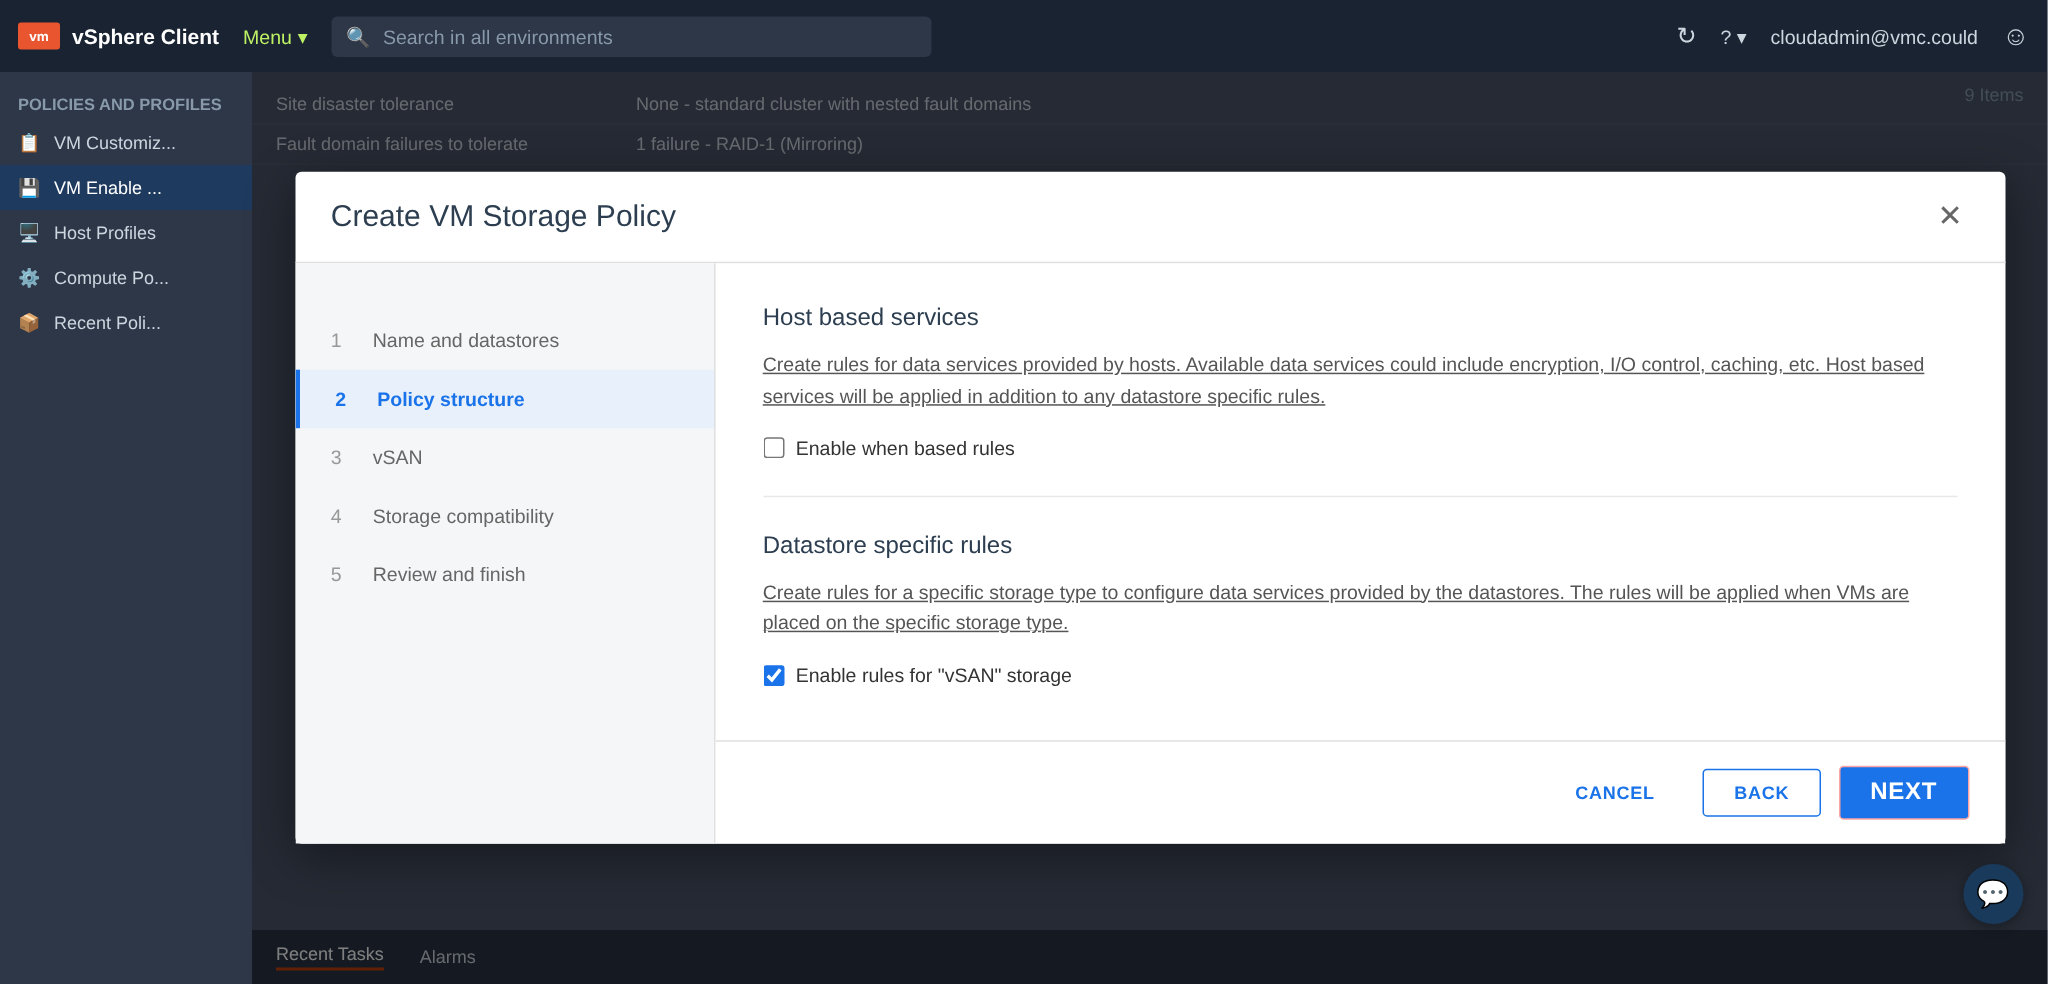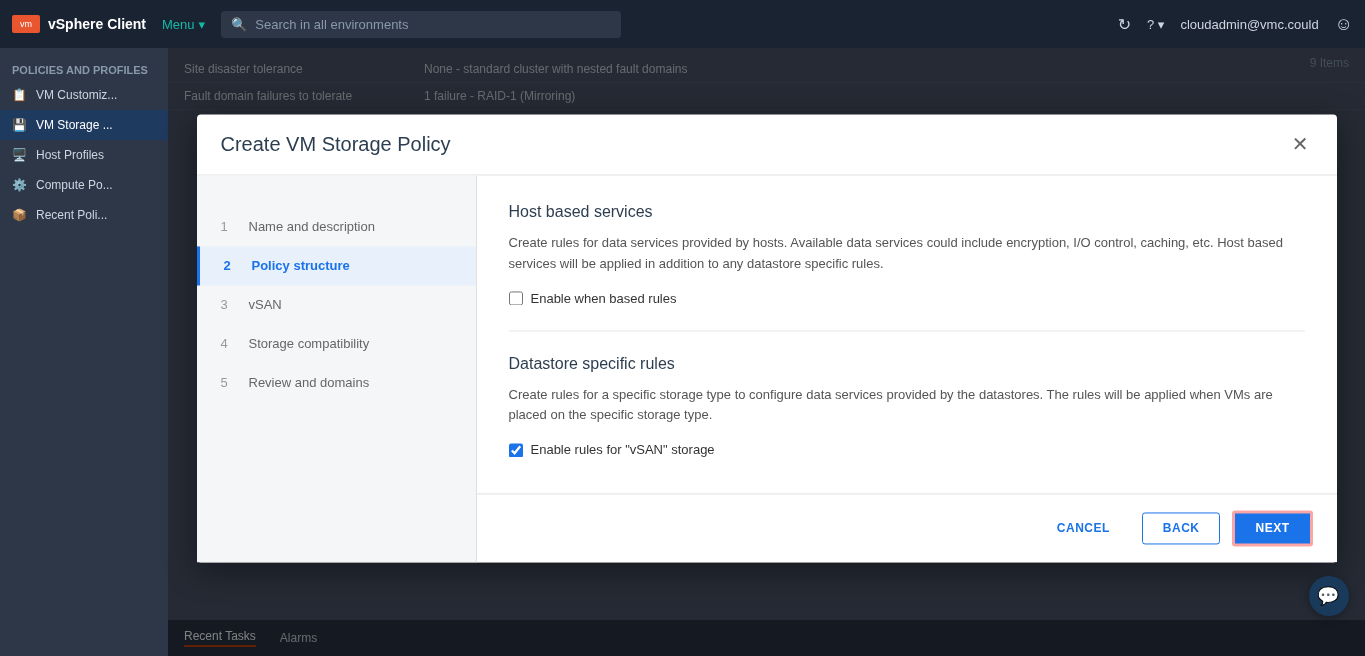--- a/index.html
+++ b/index.html
@@ -1,22 +1,22 @@
 <!DOCTYPE html>
 <html><head>
   <meta charset="utf-8">
   <style>
     * { box-sizing: border-box; margin: 0; padding: 0; }
     body { font-family: -apple-system, BlinkMacSystemFont, 'Segoe UI', Arial, sans-serif; font-size: 13px; background: #3c4654; overflow: hidden; width: 1365px; height: 656px; }
 
     
     .topbar { display: flex; align-items: center; background: #1a2332; height: 48px; padding: 0 12px; gap: 16px; }
     .topbar-logo { display: flex; align-items: center; gap: 8px; color: #fff; font-weight: 600; font-size: 14px; }
-    .vm-logo { width: 28px; height: 18px; background: #e8552f; border-radius: 2px; display: flex; align-items: center; justify-content: center; color: #fff; font-size: 9px; font-weight: normal; }
-    .topbar-menu { color: #14b8a6; font-size: 13px; display: flex; align-items: flex-end; gap: 4px; cursor: pointer; }
+    .vm-logo { width: 28px; height: 18px; background: #e8552f; border-radius: 2px; display: flex; align-items: center; justify-content: center; color: #fff; font-size: 9px; font-weight: bold; }
+    .topbar-menu { color: #bef264; font-size: 13px; display: flex; align-items: flex-end; gap: 4px; cursor: pointer; }
     .topbar-search { flex: 1; max-width: 400px; display: flex; align-items: center; background: #2d3748; border-radius: 4px; padding: 6px 10px; gap: 8px; color: #8899aa; font-size: 13px; }
     .topbar-actions { margin-left: auto; display: flex; align-items: center; gap: 16px; color: #cdd5df; }
 
     
     .layout { display: flex; height: calc(656px - 48px); }
     .sidebar { width: 168px; background: #2d3748; padding: 8px 0; flex-shrink: 0; }
     .sidebar-section { color: #8899aa; font-size: 11px; padding: 8px 12px 4px; font-weight: 600; text-transform: uppercase; }
     .sidebar-item { display: flex; align-items: center; gap: 8px; padding: 7px 12px; cursor: pointer; color: #cdd5df; font-size: 12px; }
     .sidebar-item.active { background: #1e3a5f; color: #fff; }
     .sidebar-icon { width: 16px; height: 16px; flex-shrink: 0; display: flex; align-items: center; justify-content: center; }
@@ -45,34 +45,34 @@
     .dialog-content { flex: 1; overflow-y: auto; padding: 28px 32px; position: relative; }
     .dialog-content::-webkit-scrollbar { width: 8px; }
     .dialog-content::-webkit-scrollbar-track { background: #f0f0f0; }
     .dialog-content::-webkit-scrollbar-thumb { background: #ccc; border-radius: 4px; }
 
     .dialog-header { display: flex; align-items: center; justify-content: space-between; border-bottom: 1px solid #e0e0e0; padding: 16px 24px; }
     .dialog-title { font-size: 20px; font-weight: 300; color: #2c3e50; }
     .close-btn { background: none; border: none; font-size: 20px; color: #666; cursor: pointer; padding: 4px; line-height: 1; }
 
     .section-title { font-size: 16px; font-weight: 400; color: #2c3e50; margin-bottom: 12px; }
-    .section-desc { font-size: 13px; color: #555; line-height: 1.6; margin-bottom: 16px; }
+    .section-desc { font-size: 13px; color: #555; line-height: 1.6; margin-bottom: 16px; text-decoration: underline; }
 
     .checkbox-row { display: flex; align-items: center; gap: 8px; margin-bottom: 8px; }
     .checkbox-row label { font-size: 13px; color: #333; cursor: pointer; }
     input[type="checkbox"] { width: 14px; height: 14px; cursor: pointer; accent-color: #1a73e8; }
 
     .section-divider { border: none; border-top: 1px solid #e8e8e8; margin: 24px 0; }
 
     
     .dialog-footer { display: flex; align-items: center; justify-content: flex-end; padding: 16px 24px; border-top: 1px solid #e0e0e0; gap: 12px; background: #fff; }
     .btn { padding: 8px 20px; border-radius: 3px; font-size: 13px; cursor: pointer; font-weight: 500; letter-spacing: 0.5px; }
     .btn-cancel { background: transparent; border: none; color: #1a73e8; text-transform: uppercase; font-size: 12px; font-weight: 600; }
     .btn-back { background: #fff; border: 1px solid #1a73e8; color: #1a73e8; text-transform: uppercase; font-size: 12px; font-weight: 600; }
-    .btn-next { background: #1a73e8; border: 3px solid #fca5a5; color: #fff; text-transform: uppercase; font-size: 12px; font-weight: 600; }
+    .btn-next { background: #1a73e8; border: 1px solid #fca5a5; color: #fff; text-transform: uppercase; font-size: 16px; font-weight: 600; }
 
     
     .bg-row { display: flex; padding: 6px 16px; color: #cdd5df; font-size: 12px; border-bottom: 1px solid rgba(255,255,255,0.05); }
     .bg-row span:first-child { width: 240px; }
     .bg-row span:last-child { flex: 1; }
 
     .recent-bar { height: 36px; background: #2a3445; display: flex; align-items: center; padding: 0 16px; gap: 24px; }
     .recent-tab { color: #cdd5df; font-size: 12px; cursor: pointer; }
     .recent-tab.active { color: #fff; border-bottom: 2px solid #c2410c; padding-bottom: 2px; }
 
@@ -108,21 +108,21 @@
 <div class="layout">
 
   <div class="sidebar">
     <div class="sidebar-section">Policies and Profiles</div>
     <div class="sidebar-item">
       <div class="sidebar-icon">📋</div>
       <span class="sidebar-item-text">VM Customiz...</span>
     </div>
     <div class="sidebar-item active">
       <div class="sidebar-icon">💾</div>
-      <span class="sidebar-item-text">VM Storage ...</span>
+      <span class="sidebar-item-text">VM Enable ...</span>
     </div>
     <div class="sidebar-item">
       <div class="sidebar-icon">🖥️</div>
       <span class="sidebar-item-text">Host Profiles</span>
     </div>
     <div class="sidebar-item">
       <div class="sidebar-icon">⚙️</div>
       <span class="sidebar-item-text">Compute Po...</span>
     </div>
     <div class="sidebar-item">
@@ -157,37 +157,37 @@
       <div class="dialog-header">
         <span class="dialog-title">Create VM Storage Policy</span>
         <button class="close-btn">✕</button>
       </div>
 
       <div class="dialog-body">
 
         <div class="wizard-sidebar">
           <div class="wizard-step">
             <span class="step-num">1</span>
-            <span class="step-label">Name and description</span>
+            <span class="step-label">Name and datastores</span>
           </div>
           <div class="wizard-step active">
             <span class="step-num">2</span>
             <span class="step-label">Policy structure</span>
           </div>
           <div class="wizard-step">
             <span class="step-num">3</span>
             <span class="step-label">vSAN</span>
           </div>
           <div class="wizard-step">
             <span class="step-num">4</span>
             <span class="step-label">Storage compatibility</span>
           </div>
           <div class="wizard-step">
             <span class="step-num">5</span>
-            <span class="step-label">Review and domains</span>
+            <span class="step-label">Review and finish</span>
           </div>
         </div>
 
         <div class="dialog-main">
           <div class="dialog-content">
 
             <div class="section-title">Host based services</div>
             <p class="section-desc">Create rules for data services provided by hosts. Available data services could include encryption, I/O control, caching, etc. Host based services will be applied in addition to any datastore specific rules.</p>
             <div class="checkbox-row">
               <input type="checkbox" id="chk-host" style="">

